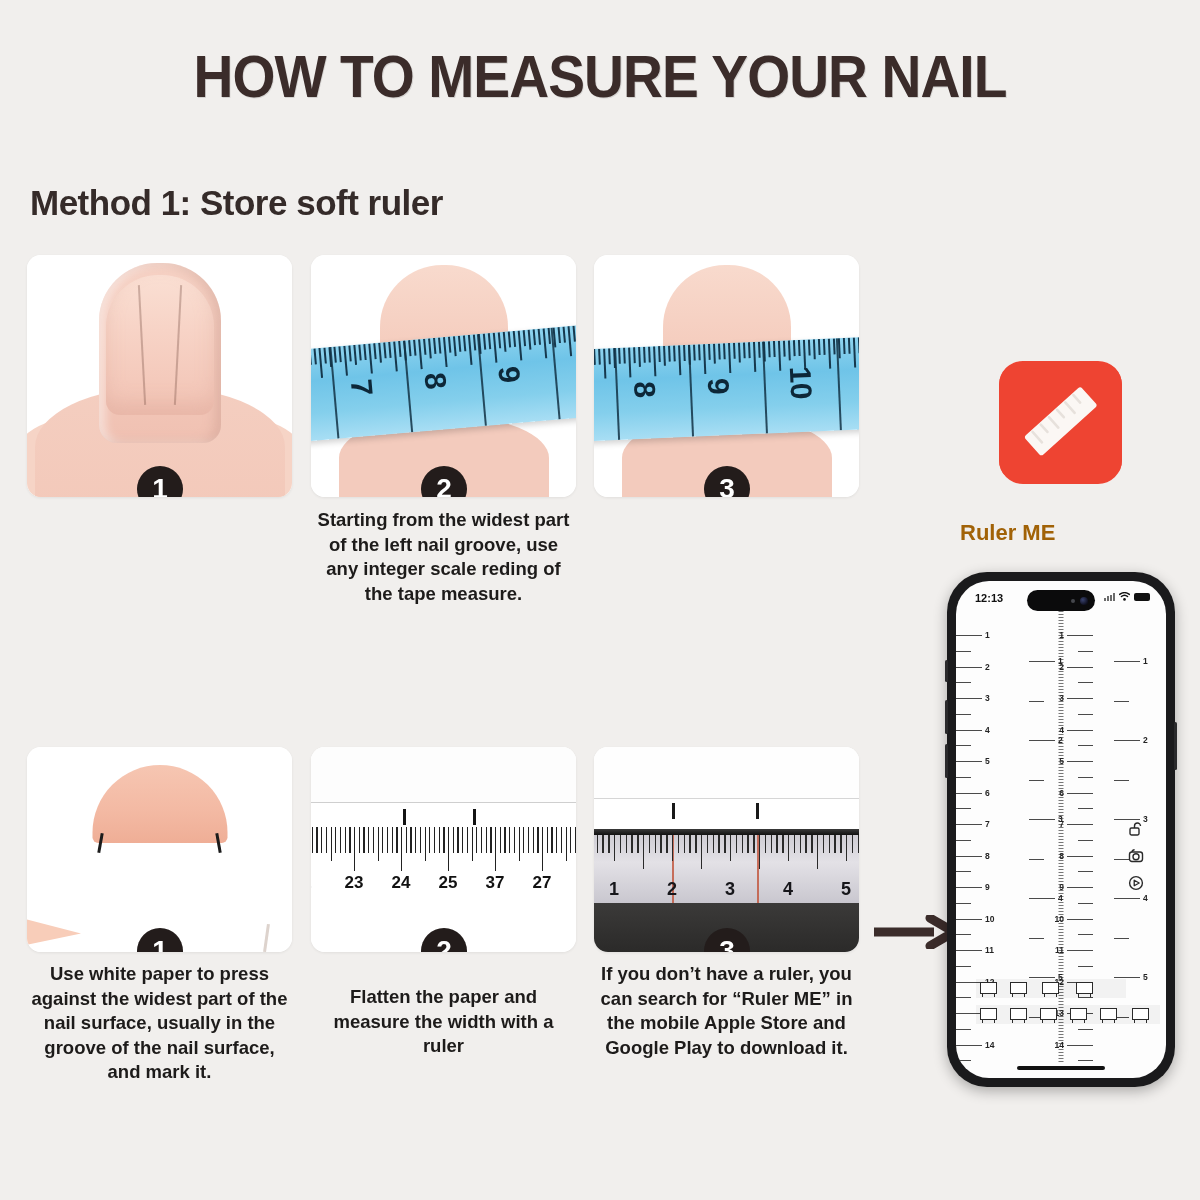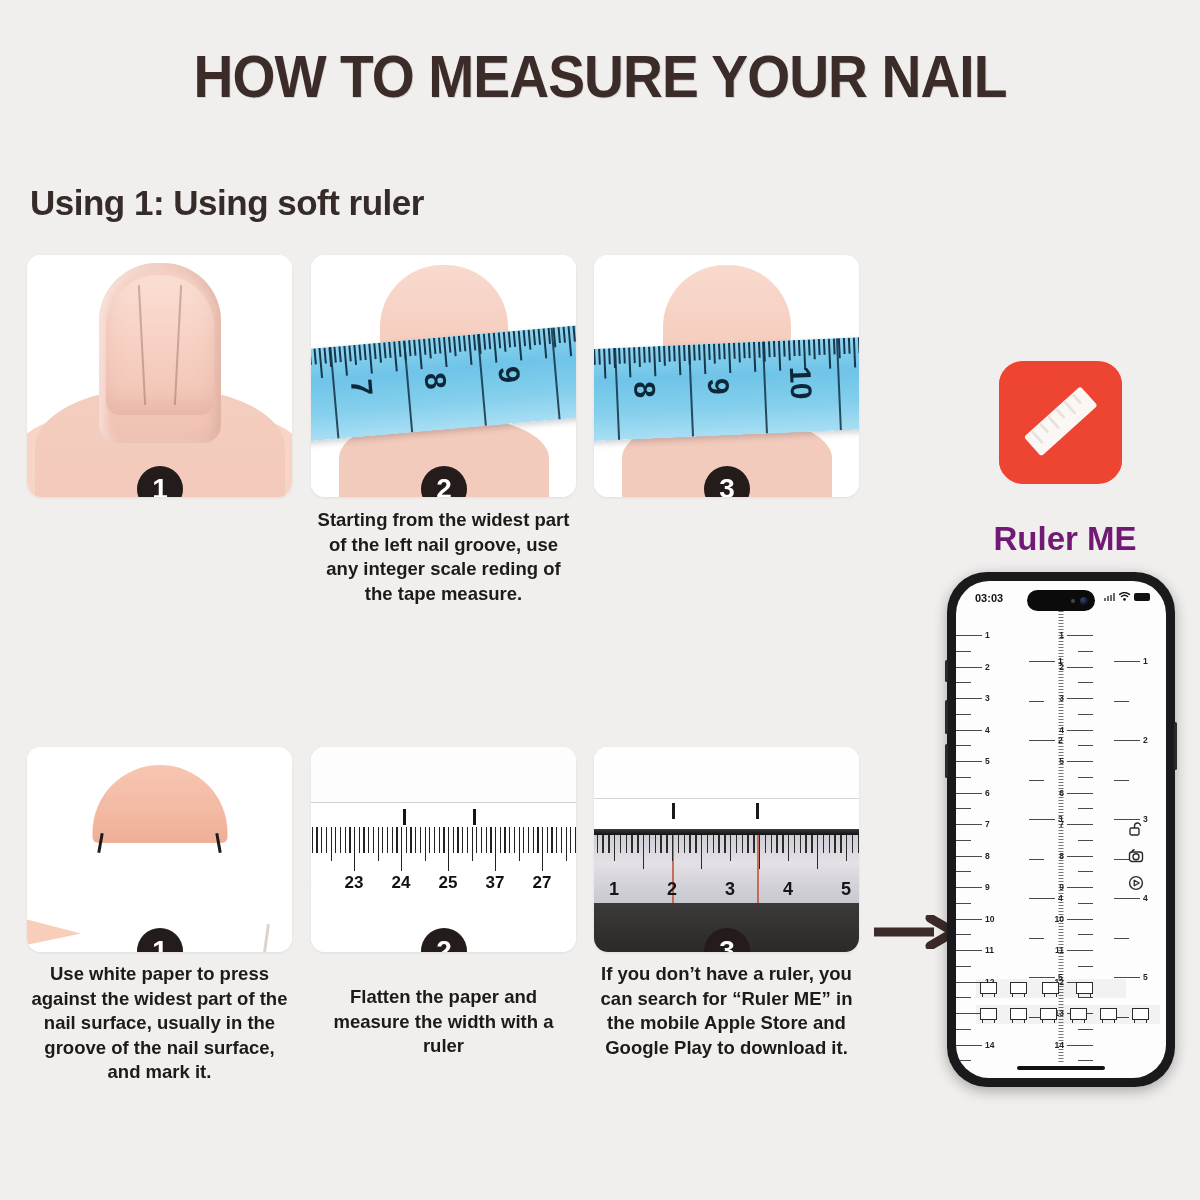--- a/index.html
+++ b/index.html
@@ -201,21 +201,21 @@
 
   
   .arrow { position:absolute; left:872px; top:915px; width:90px; height:34px; }
 
   
   .app-icon {
     position:absolute; left:993px; top:355px; width:135px; height:135px;
   }
   .app-name {
     position:absolute; left:960px; top:520px; width:210px;
-    text-align:center; font-size:33px; font-weight:700; color:#701a75;
+    font-size:22px; font-weight:700; color:#a16207;
   }
 
   
   .phone {
     position:absolute; left:947px; top:572px;
     width:228px; height:515px;
     background:#1a1a1c;
     border-radius:40px;
     box-shadow:0 4px 14px rgba(0,0,0,.3);
   }
@@ -278,21 +278,21 @@
   .chip.legs::before { left:1px; }
   .chip.legs::after  { right:1px; }
 </style>
 </head>
 <body>
 
 <div class="page">
 
   <div class="title">HOW TO MEASURE YOUR NAIL</div>
 
-  <div class="method-heading" id="m1-heading">Using 1: Using soft ruler</div>
+  <div class="method-heading" id="m1-heading">Method 1: Store soft ruler</div>
 
   <div class="panel m1 col1">
     <div class="finger-bare">
       <div class="fside-l"></div>
       <div class="fside-r"></div>
       <div class="knuckle"></div>
       <div class="digit">
         <div class="nail"></div>
         <div class="nail-edge-l"></div>
         <div class="nail-edge-r"></div>
@@ -635,21 +635,21 @@
   <div class="app-name">Ruler ME</div>
 
   <div class="phone">
     <div class="sidebtn sb-mute"></div>
     <div class="sidebtn sb-up"></div>
     <div class="sidebtn sb-dn"></div>
     <div class="sidebtn sb-pw"></div>
 
     <div class="screen">
 
-      <div class="stat-time">03:03</div>
+      <div class="stat-time">12:13</div>
 
       <div class="island">
         <div class="dot1"></div>
         <div class="dot2"></div>
       </div>
 
       <div class="stat-right">
         <div class="sig">
           <i style="height:3px"></i>
             <i style="height:5px"></i>

